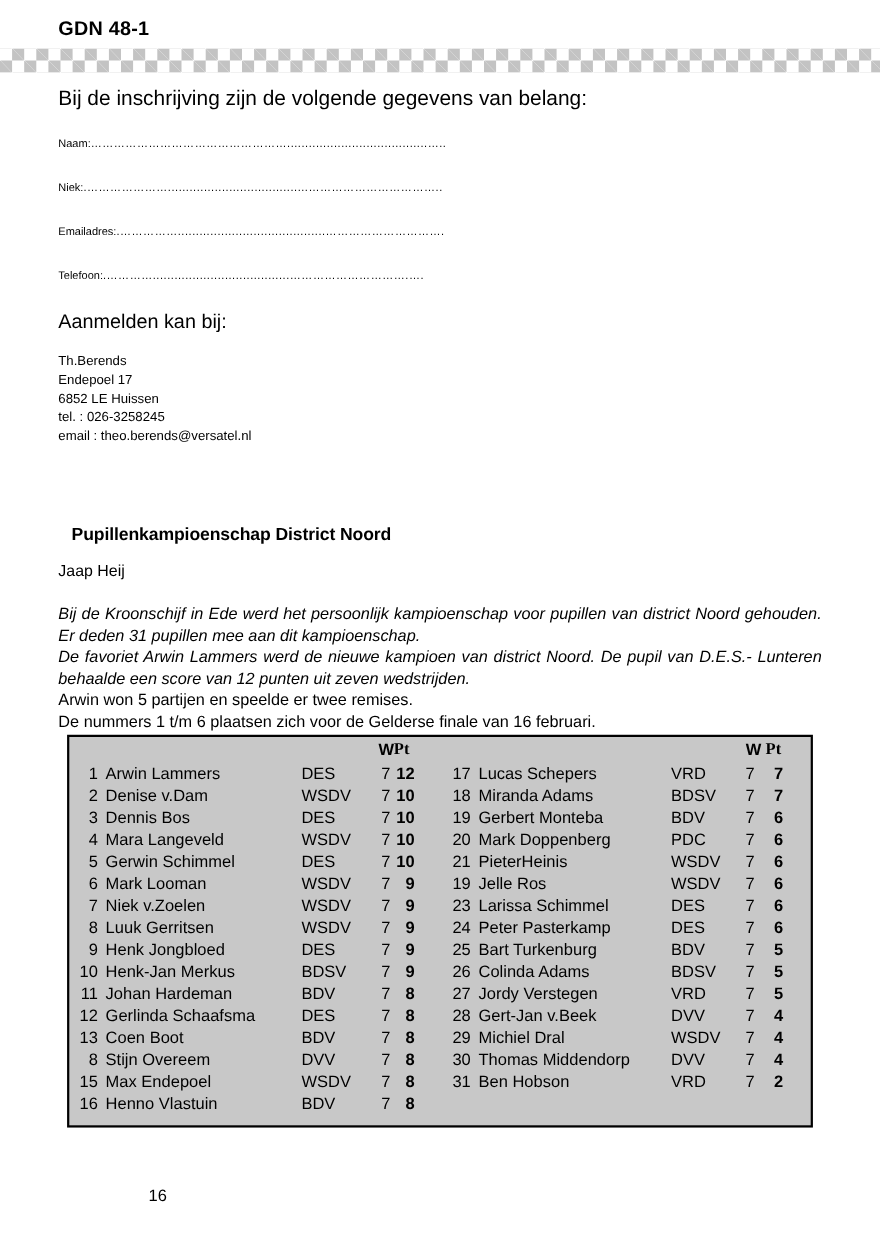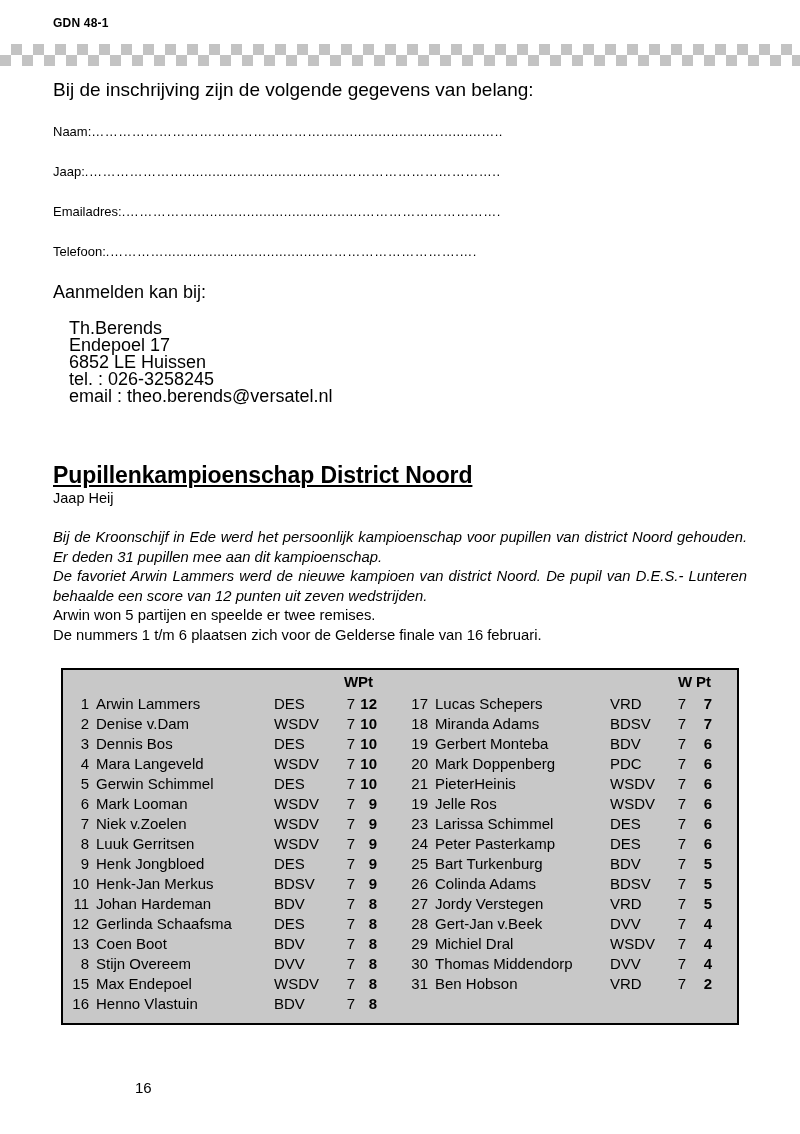--- a/index.html
+++ b/index.html
@@ -19,21 +19,21 @@
   
   .page-header {
     position: absolute;
     left: 0; top: 0;
     width: 800px;
   }
   .header-title {
     position: absolute;
     left: 53px;
     top: 16px;
-    font-size: 12px;
+    font-size: 18px;
     font-weight: bold;
     letter-spacing: 0.2px;
   }
   .checker-band {
     position: absolute;
     left: 0;
     top: 44px;
     width: 800px;
     height: 22px;
     background-image:
@@ -52,58 +52,57 @@
     width: 694px;
   }
 
   .intro-line {
     font-size: 19px;
     line-height: 20px;
     margin: 0 0 22px 0;
   }
 
   .field-row {
-    font-size: 13px;
+    font-size: 10px;
     line-height: 20px;
     margin: 0 0 20px 0;
     white-space: nowrap;
     overflow: hidden;
   }
   .field-label { }
   .field-dots {
     letter-spacing: 0.5px;
   }
 
   .signup-lead {
     font-size: 18px;
     line-height: 20px;
     margin: 8px 0 18px 0;
   }
 
   .address-block {
-    font-size: 18px;
+    font-size: 12px;
     line-height: 17px;
-    margin: 0 0 0 16px;
+    margin: 0 0 0 0;
   }
   .address-block div { white-space: nowrap; }
 
   
   .article {
     position: absolute;
     left: 53px;
     top: 463px;
     width: 694px;
   }
   .article-title {
-    font-size: 23px;
+    font-size: 16px;
     font-weight: bold;
     line-height: 24px;
-    margin: 0;
+    margin: 12px;
     letter-spacing: -0.1px;
-    text-decoration: underline;
   }
   .article-author {
     font-size: 14.5px;
     line-height: 18px;
     margin: 2px 0 0 0;
   }
   .article-body {
     margin: 21px 0 0 0;
     font-size: 14.8px;
     line-height: 19.6px;
@@ -150,20 +149,21 @@
   }
   .res-head .h-w {
     position: absolute;
     top: 3px;
     font-weight: bold;
   }
   .res-head .h-pt {
     position: absolute;
     top: 3px;
     font-weight: bold;
+    font-family: Liberation Serif, serif;
   }
   .col-left  .h-w  { left: 281px; }
   .col-left  .h-pt { left: 295px; }
   .col-right .h-w  { left: 276px; }
   .col-right .h-pt { left: 294px; }
 
   .res-row {
     position: relative;
     height: 20px;
     font-size: 15px;
@@ -222,21 +222,21 @@
 </div>
 
 <div class="content">
   <p class="intro-line">Bij de inschrijving zijn de volgende gegevens van belang:</p>
 
   <div class="field-row">
     <span class="field-label">Naam:</span><span class="field-dots">…………………………………………….......................................…..</span>
   </div>
 
   <div class="field-row">
-    <span class="field-label">Jaap:</span><span class="field-dots">.………………….......................................……………………………..</span>
+    <span class="field-label">Niek:</span><span class="field-dots">.………………….......................................……………………………..</span>
   </div>
 
   <div class="field-row">
     <span class="field-label">Emailadres:</span><span class="field-dots">.…………….........................................………………………….</span>
   </div>
 
   <div class="field-row">
     <span class="field-label">Telefoon:</span><span class="field-dots">.…………......................................………………………….….</span>
   </div>
 

